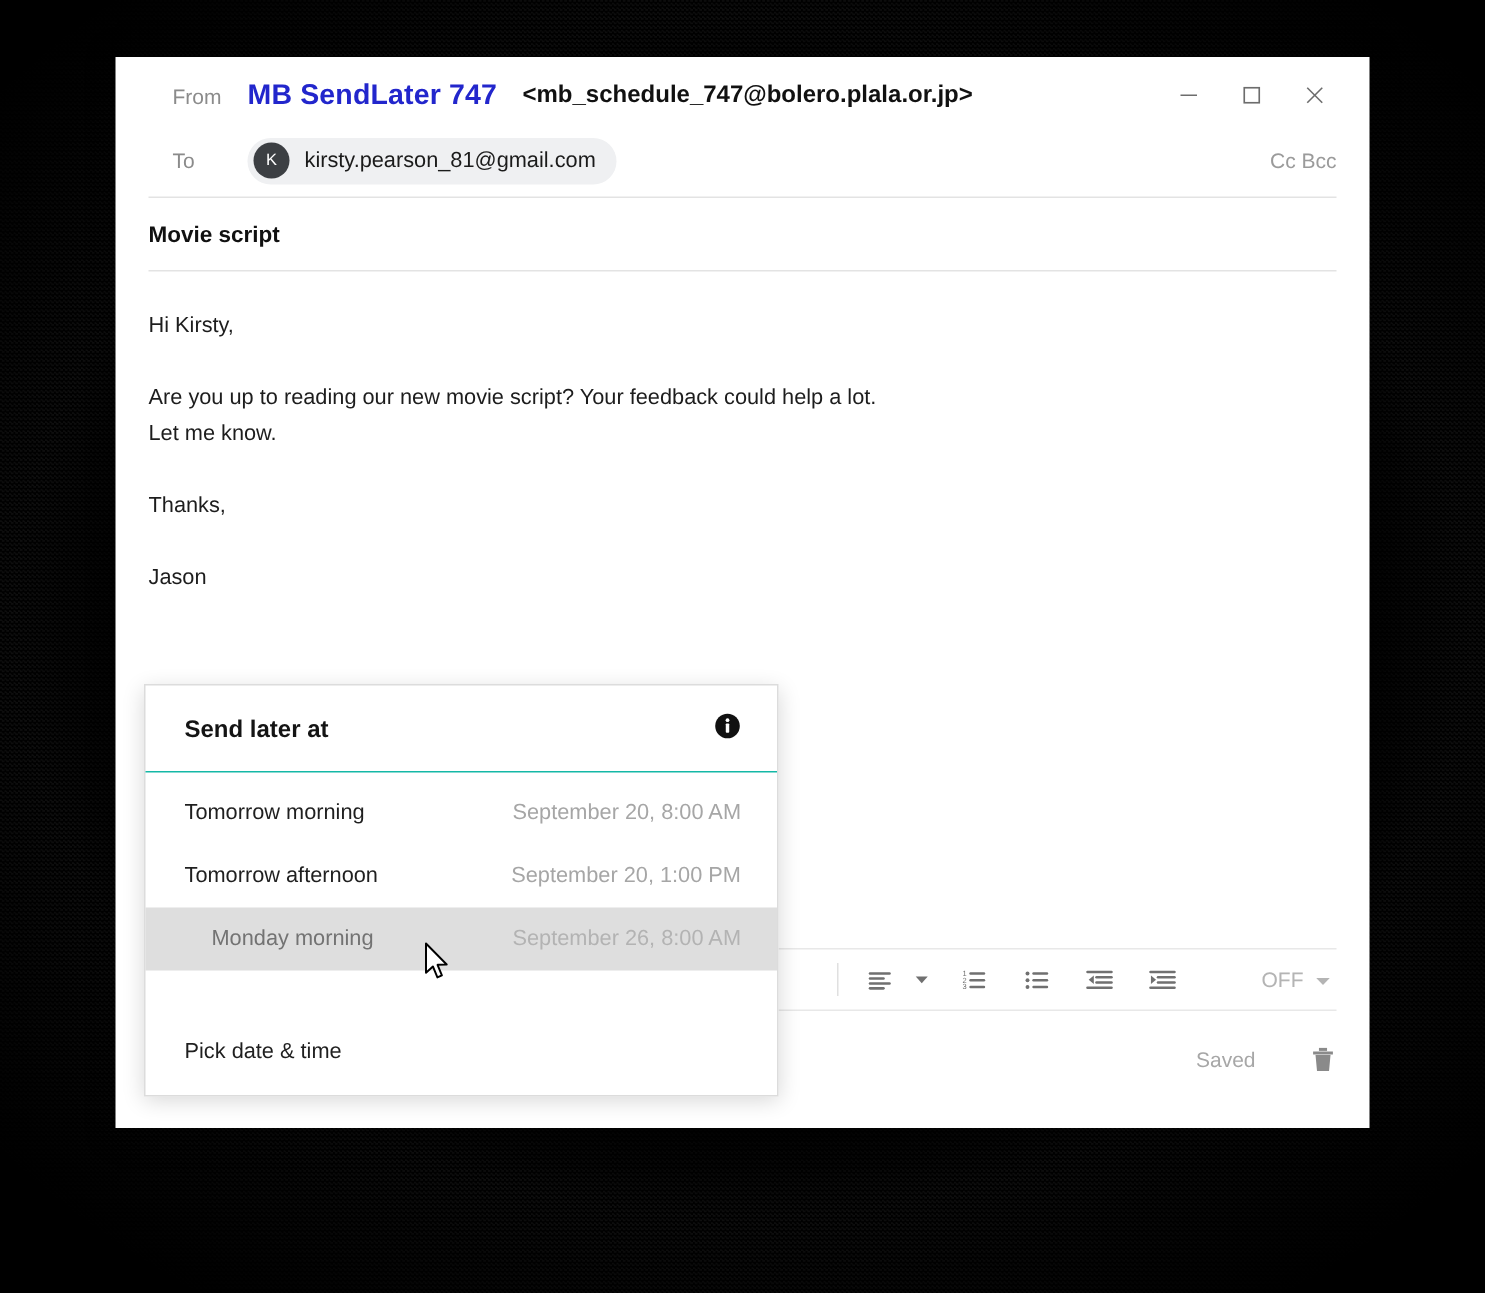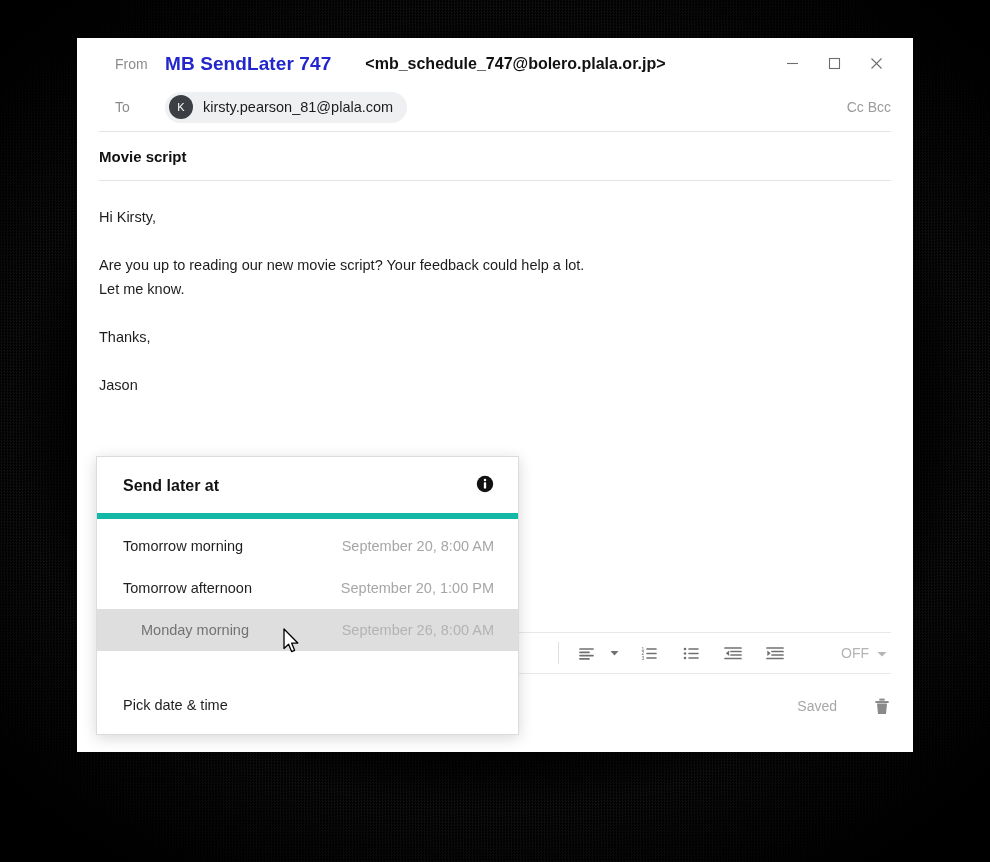--- a/index.html
+++ b/index.html
@@ -50,21 +50,21 @@
 
   .field-label {
     color: #8b8b8b; font-size: 14px; width: 50px;
     text-align: left; flex: none;
   }
   #from-row .field-label { padding-left: 22px; width: 72px; }
   #to-row   .field-label { padding-left: 22px; width: 72px; }
 
   #sender-name {
     color: #2226cc; font-size: 19px; font-weight: bold;
-    letter-spacing: .1px; margin-right: 34px;
+    letter-spacing: .1px; margin-right: 17px;
   }
   #sender-email { color: #111; font-size: 16px; font-weight: bold; }
 
   .win-controls { margin-left: auto; display: flex; align-items: flex-start; gap: 0; }
   .win-btn {
     width: 42px; height: 30px; display: flex; align-items: center; justify-content: center;
     color: #6d6d6d;
   }
   .win-btn svg { display: block; }
 
@@ -140,21 +140,21 @@
     position: absolute; left: 96px; top: 456px;
     width: 423px;
     background: #ffffff;
     border: 1px solid #dcdcdc;
     box-shadow: 0 3px 14px rgba(0,0,0,0.16);
     z-index: 20;
   }
   #panel-header {
     display: flex; align-items: center;
     padding: 18px 24px 16px 26px;
-    border-bottom: 6px solid #14b8a6;
+    border-bottom: 1px solid #14b8a6;
   }
   #panel-title { font-size: 16px; font-weight: bold; color: #141414; }
   #info-icon { margin-left: auto; }
   .panel-item {
     display: flex; align-items: center;
     height: 42px; padding: 0 24px 0 26px;
     font-size: 14.5px;
   }
   .panel-item .item-label { color: #1f1f1f; }
   .panel-item .item-date  { margin-left: auto; color: #a6a6a6; }
@@ -199,21 +199,21 @@
             <line x1="11.5" y1="1.5" x2="1.5" y2="11.5" stroke="currentColor" stroke-width="1.1"></line>
           </svg>
       </div>
     </div>
   </div>
 
   <div class="hdr-row" id="to-row">
     <span class="field-label">To</span>
     <span id="recipient-chip">
       <span id="avatar">K</span>
-      <span id="recipient-email">kirsty.pearson_81@plala.com</span>
+      <span id="recipient-email">kirsty.pearson_81@gmail.com</span>
     </span>
     <span id="ccbcc">Cc Bcc</span>
   </div>
 
   <div class="divider"></div>
 
   <div id="subject-row">
     <span id="subject-text">Movie script</span>
   </div>
 

